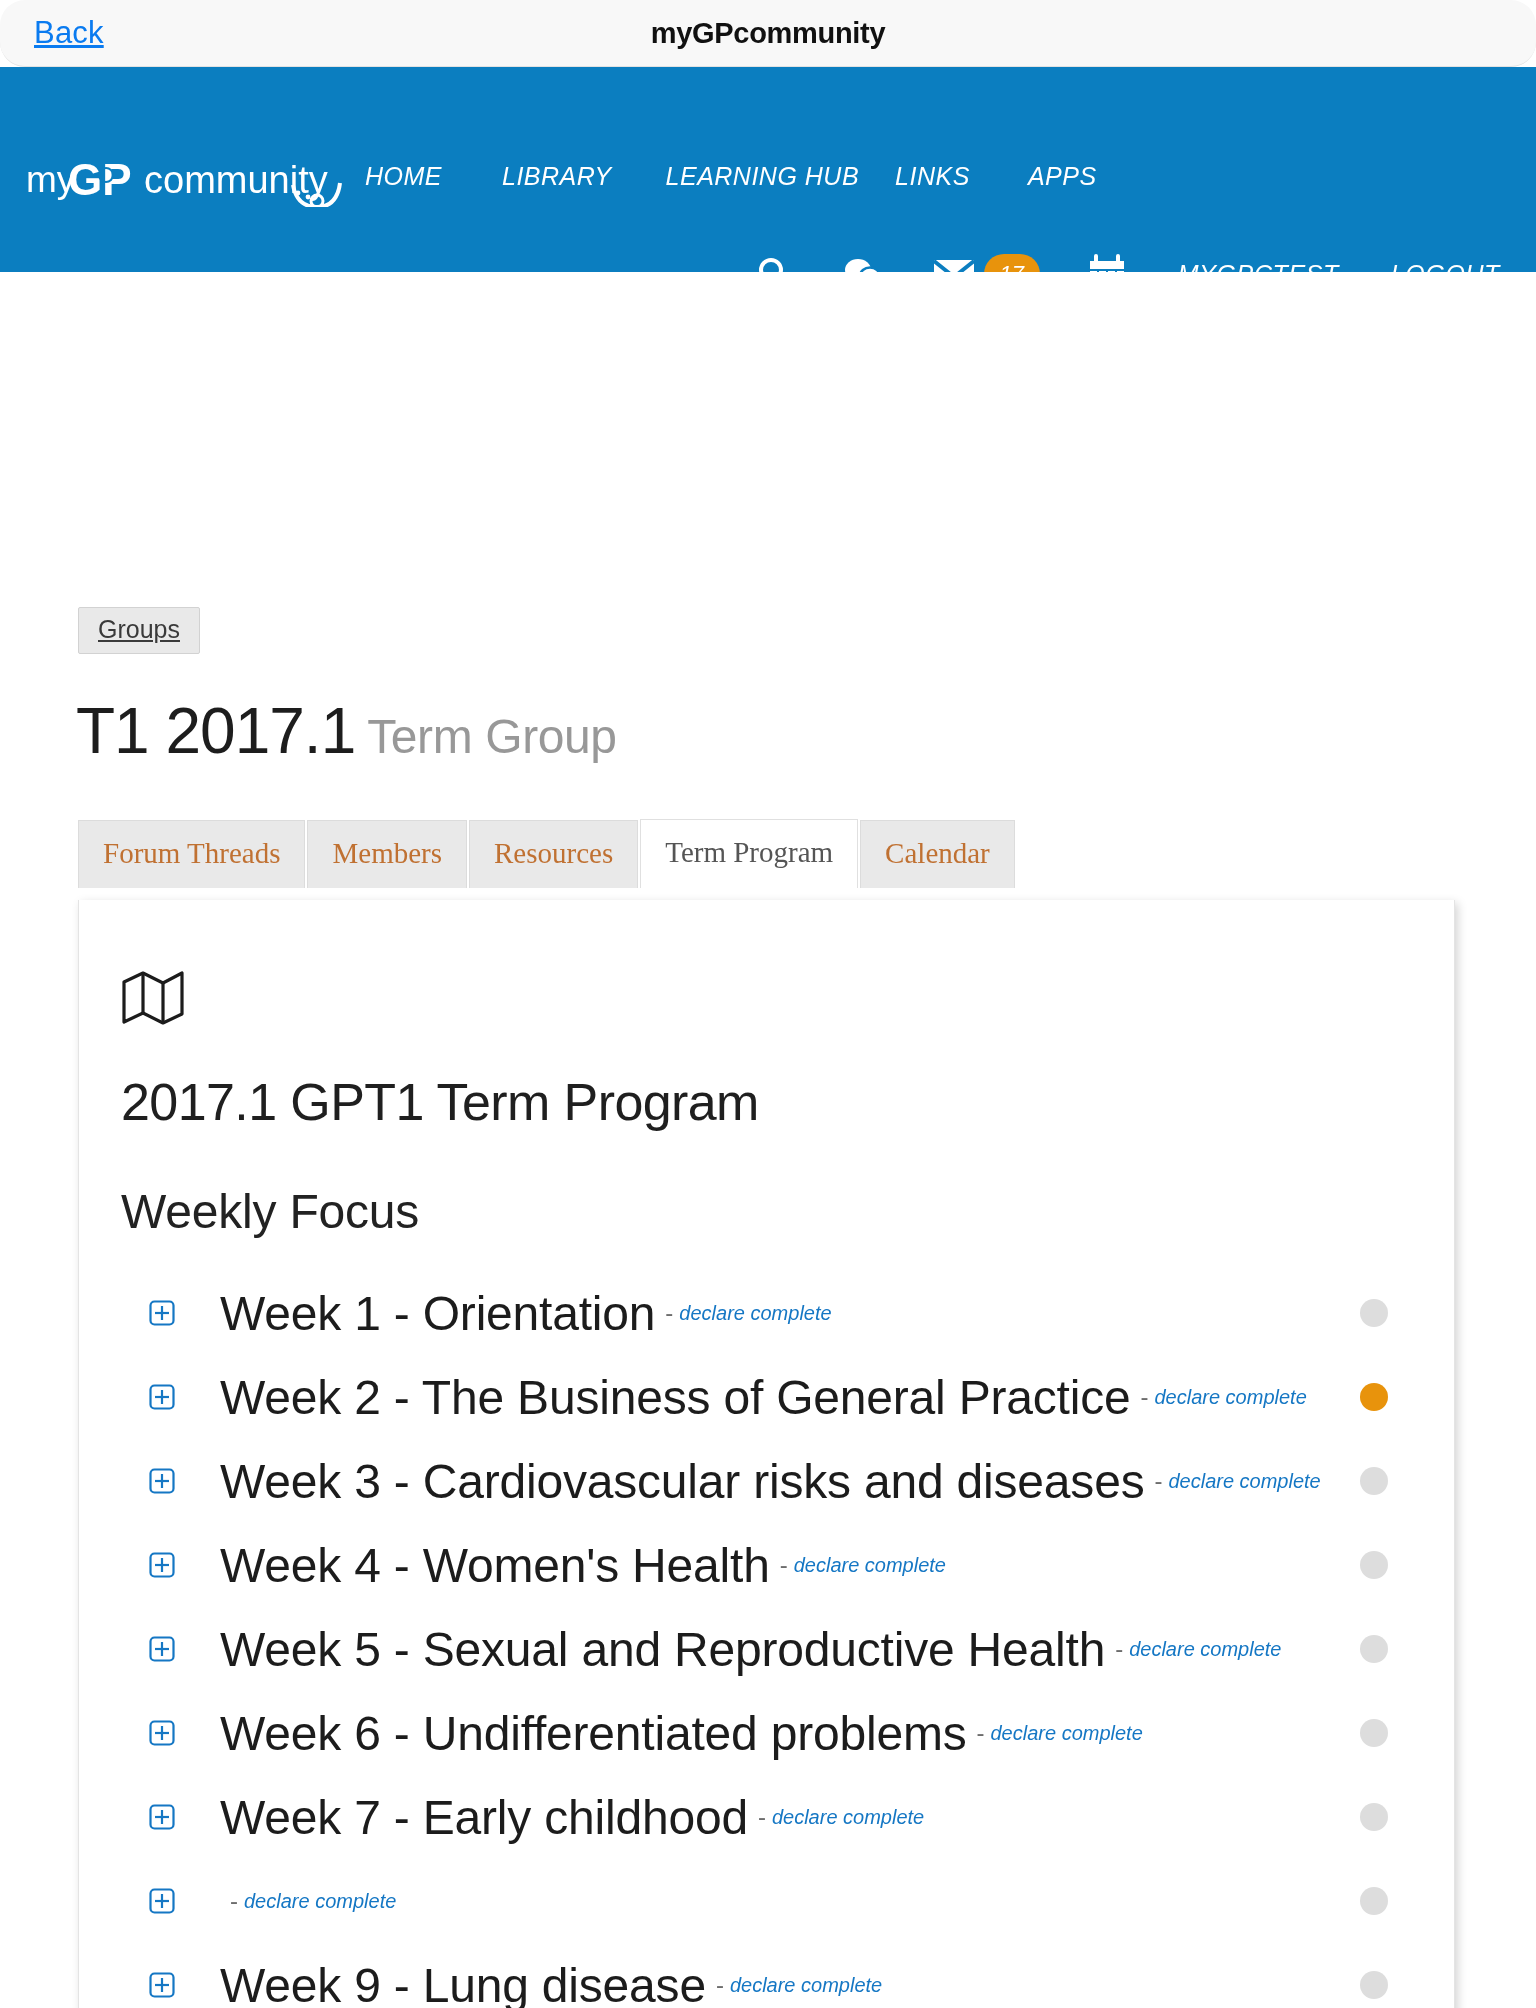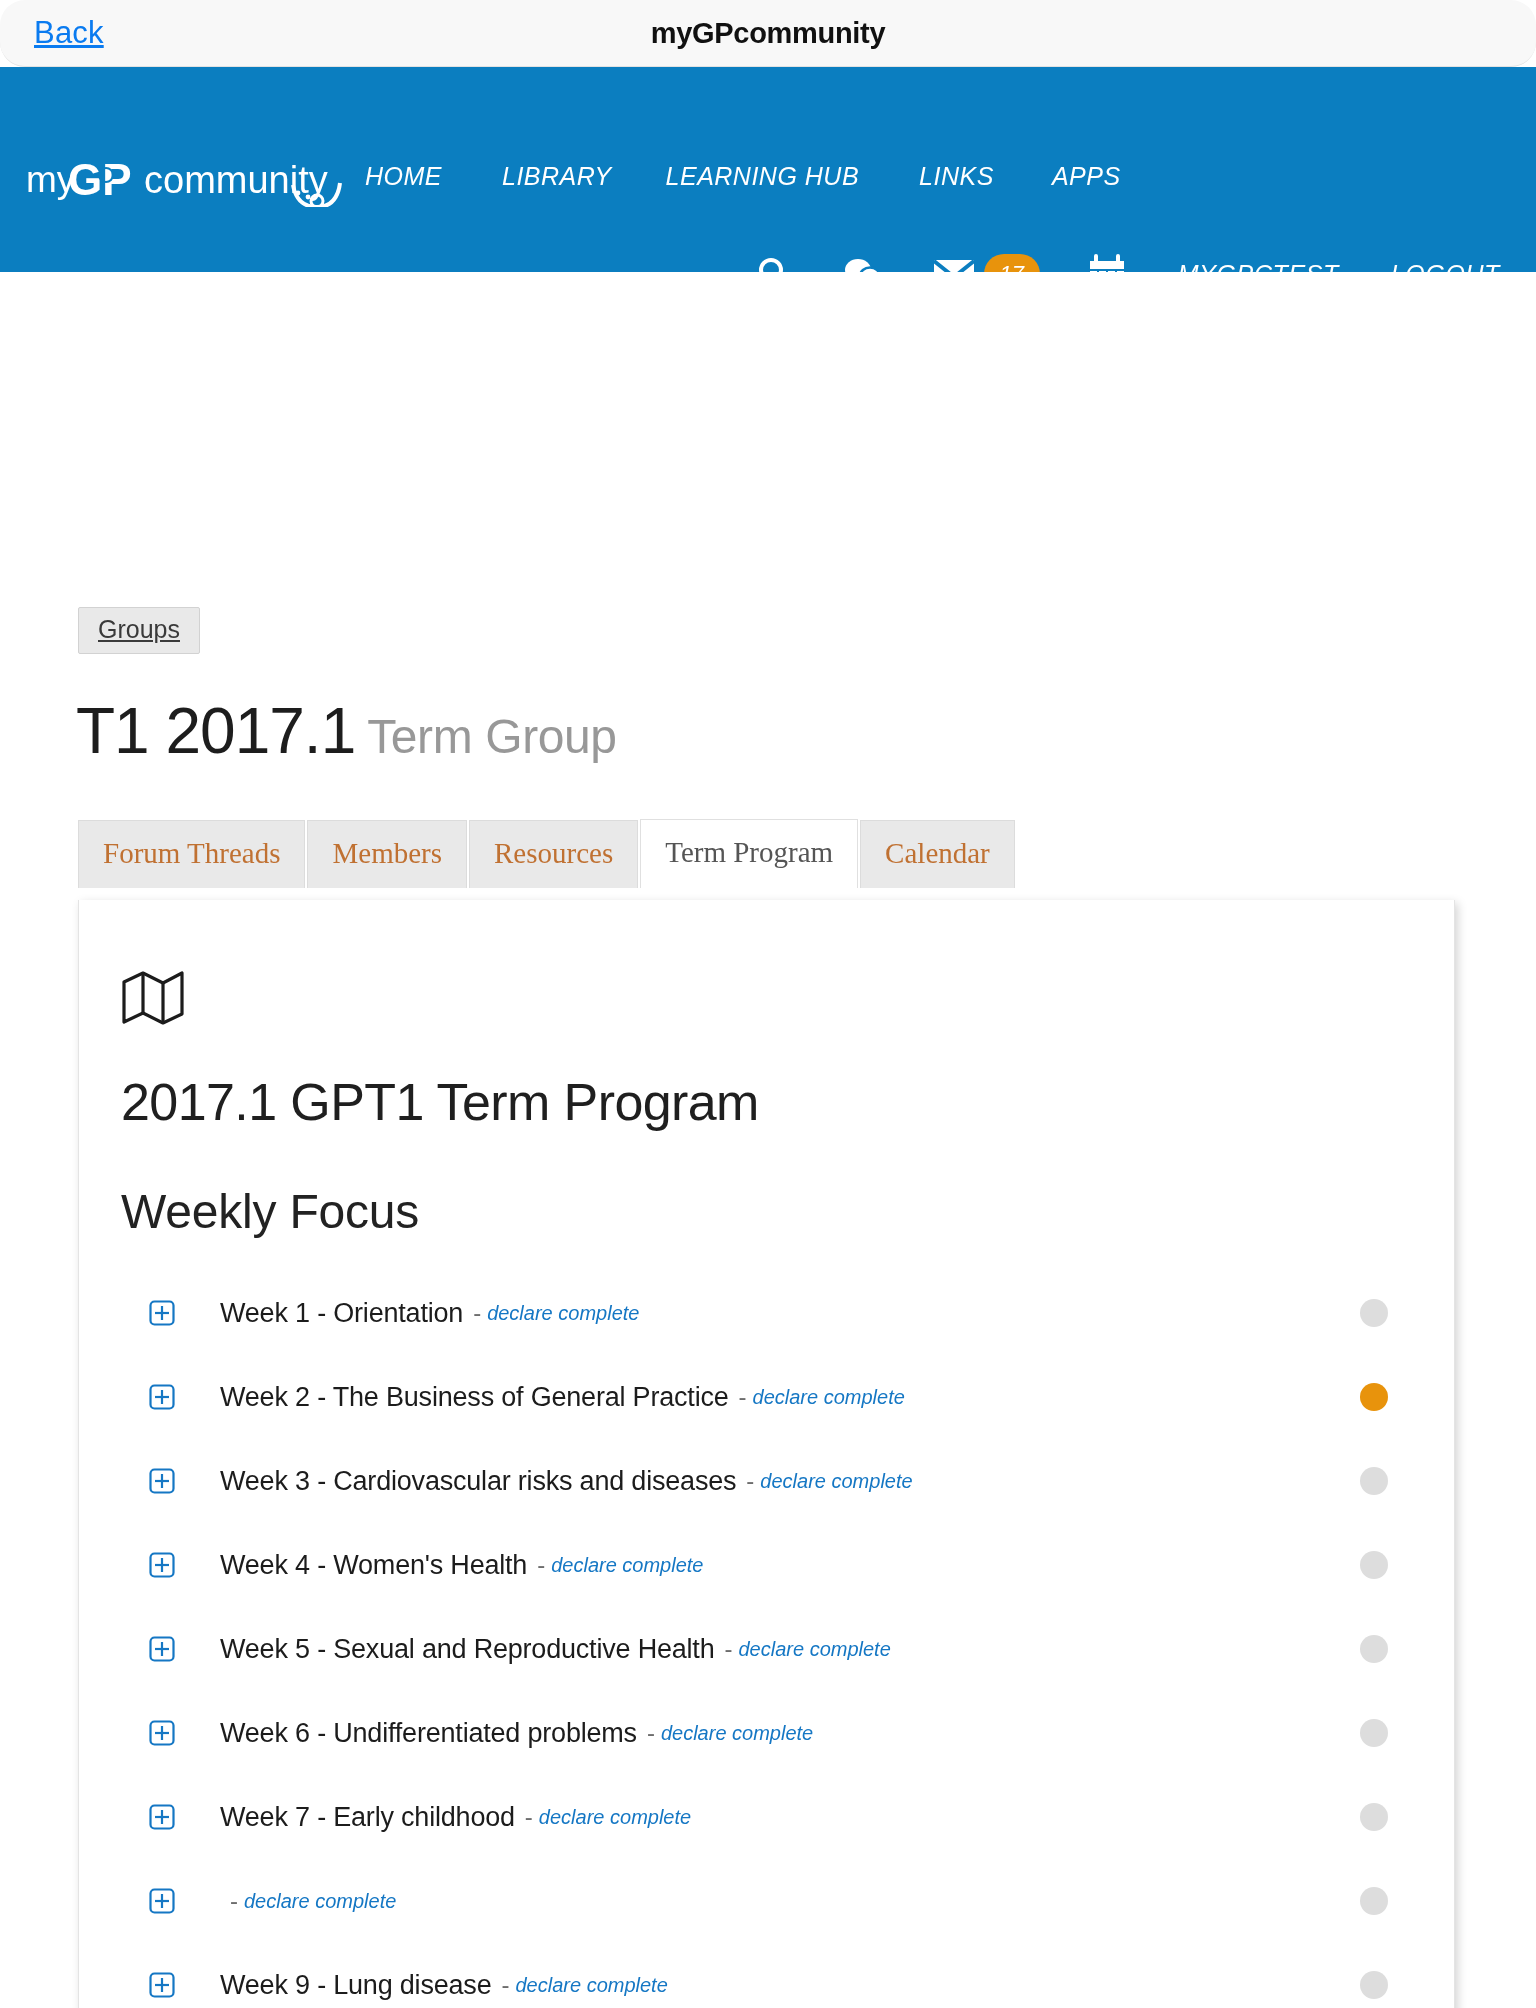--- a/index.html
+++ b/index.html
@@ -66,21 +66,21 @@
     color: #ffffff;
     font-size: 25px;
     font-style: italic;
     letter-spacing: 0.5px;
     text-decoration: none;
     white-space: nowrap;
     padding: 0 0;
   }
   .nav-home    { margin-right: 60px; }
   .nav-library { margin-right: 54px; }
-  .nav-lhub    { margin-right: 60px; }
+  .nav-lhub    { margin-right: 36px; }
   .nav-links   { margin-right: 58px; }
 
   .util-row {
     position: absolute;
     right: 36px;
     top: 183px;
     display: flex;
     align-items: center;
     height: 48px;
   }
@@ -239,21 +239,21 @@
     flex: 0 0 auto;
     width: 26px;
     height: 26px;
     margin-right: 45px;
     display: flex;
     align-items: center;
     justify-content: center;
   }
 
   .week-text {
-    font-size: 27px;
+    font-size: 48px;
     color: #1c1c1c;
     font-weight: 400;
     letter-spacing: -0.2px;
     white-space: nowrap;
   }
   .week-dash {
     font-size: 24px;
     color: #6d6d6d;
     margin: 0 6px 0 10px;
   }

